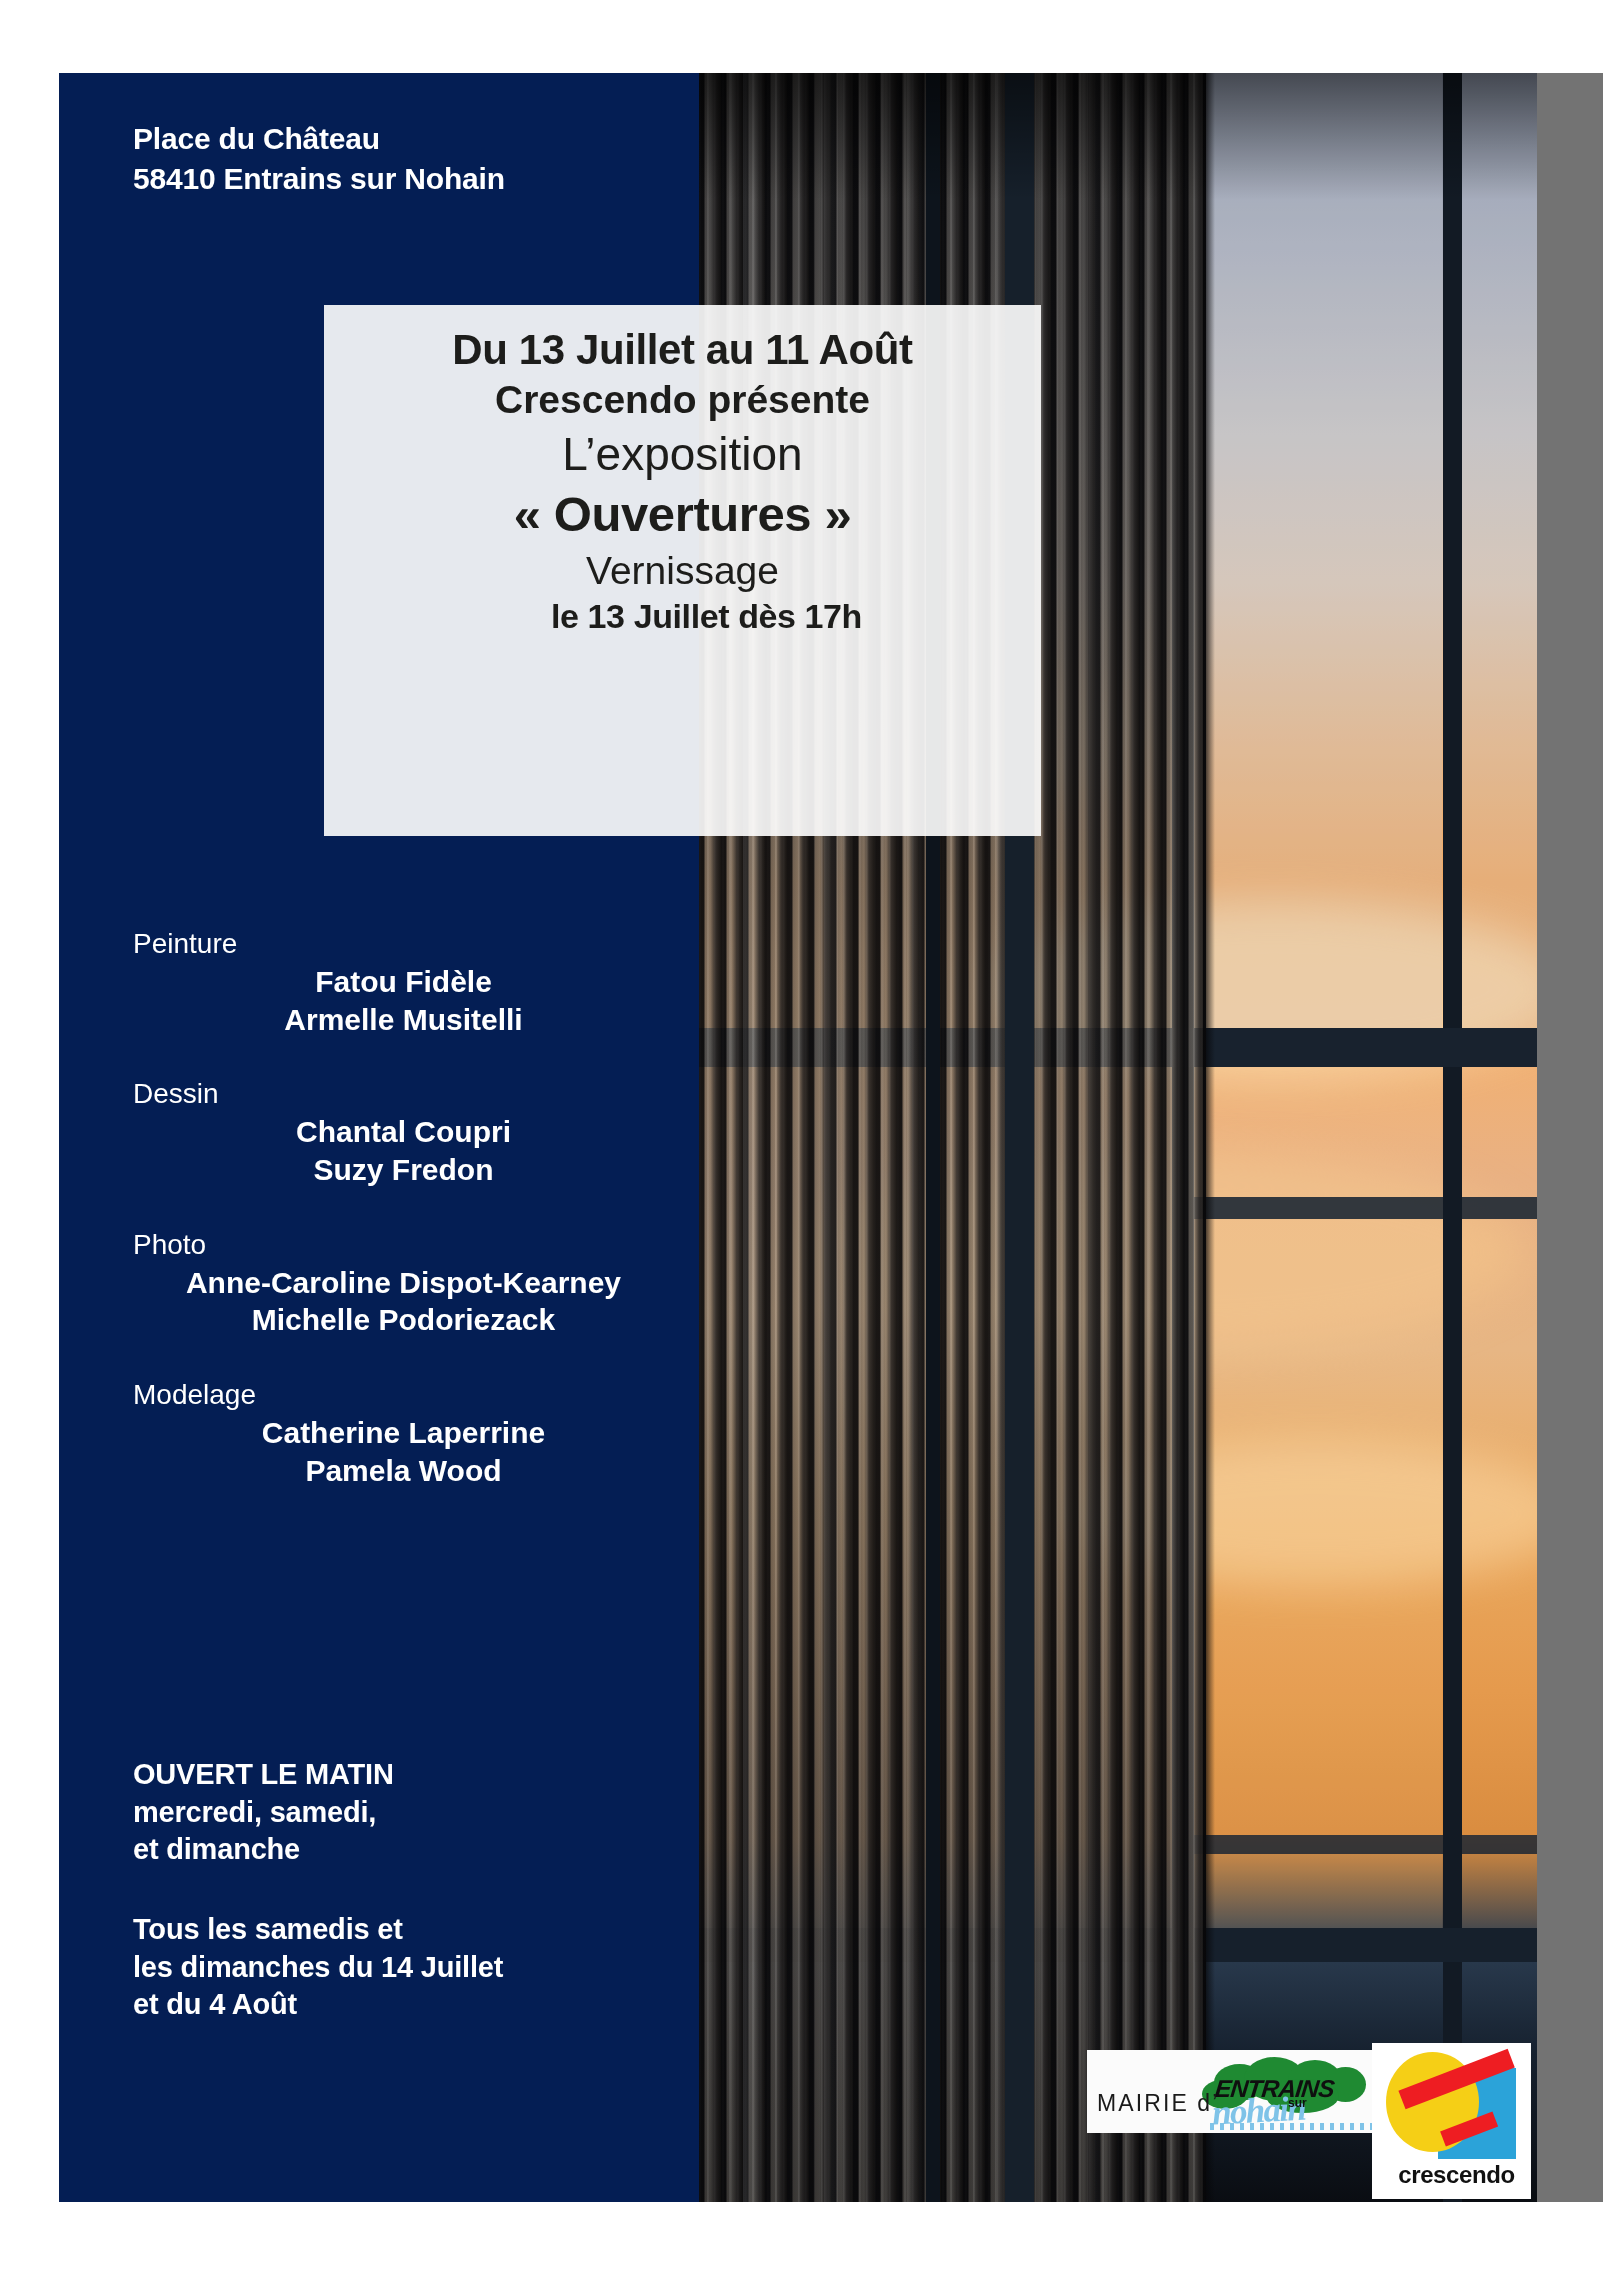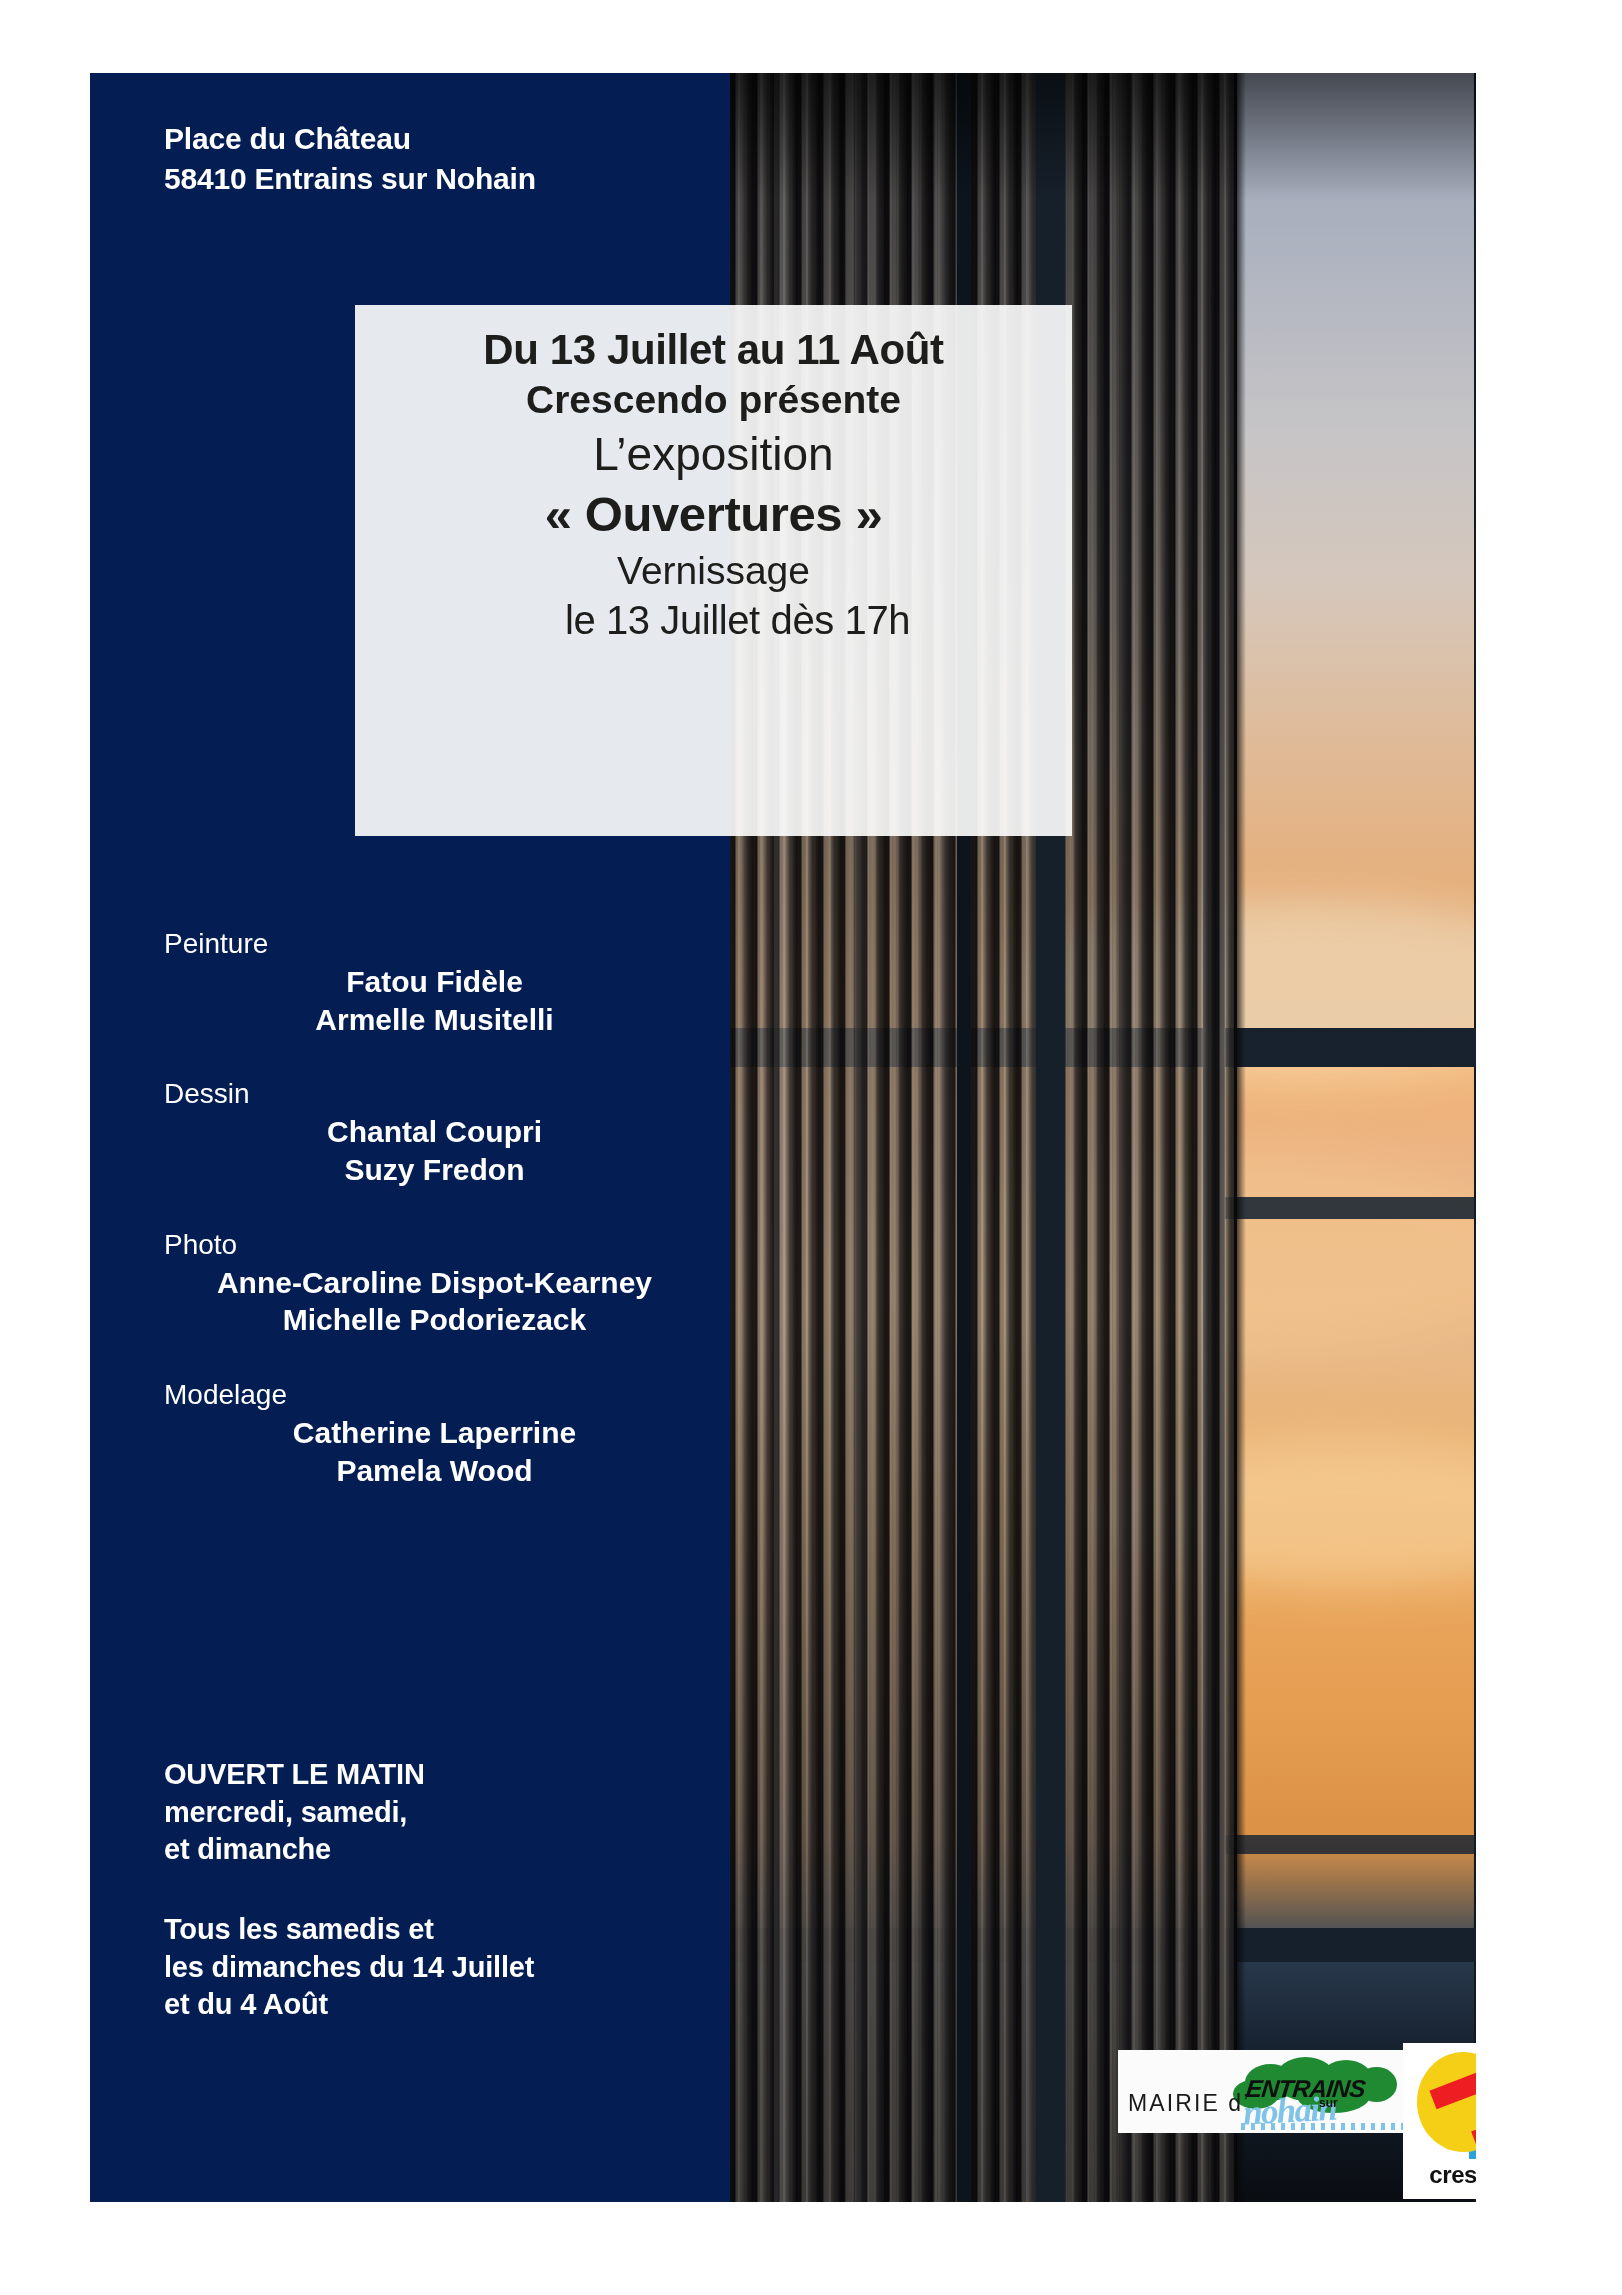--- a/index.html
+++ b/index.html
@@ -10,23 +10,23 @@
   body {
     width: 1623px;
     height: 2295px;
     font-family: "Liberation Sans", sans-serif;
     -webkit-font-smoothing: antialiased;
   }
 
   
   #poster {
     position: absolute;
-    left: 90px;
+    left: 59px;
     top: 73px;
-    width: 1386px;
+    width: 1544px;
     height: 2129px;
     overflow: hidden;
     background: #737373;
   }
 
   
   #photo {
     position: absolute;
     left: 640px;   
     top: 0;
@@ -169,21 +169,21 @@
     color: #1d1d1b;
     text-align: center;
     box-sizing: border-box;
     padding-top: 18.6px;
   }
   #card .l1 { font-size: 42px; font-weight: bold;  line-height: 1.22; letter-spacing:-0.4px;}
   #card .l2 { font-size: 39px; font-weight: bold; line-height: 1.30; }
   #card .l3 { font-size: 46px; font-weight: normal; line-height: 1.24; }
   #card .l4 { font-size: 49px; font-weight: bold;   line-height: 1.30; letter-spacing:-0.4px;}
   #card .l5 { font-size: 39px; font-weight: normal; line-height: 1.28; text-align: center; }
-  #card .l6 { font-size: 40px; font-weight: normal;   line-height: 1.22; letter-spacing:-0.4px;margin-left:48px;}
+  #card .l6 { font-size: 34px; font-weight: bold;   line-height: 1.22; letter-spacing:-0.4px;margin-left:48px;}
 
   
   #artists {
     position: absolute;
     left: 74px; top: 852px;
     color: #ffffff;
     width: 541px;
   }
   .art-group { margin-bottom: 37px; }
   .art-group:last-child { margin-bottom: 0; }

